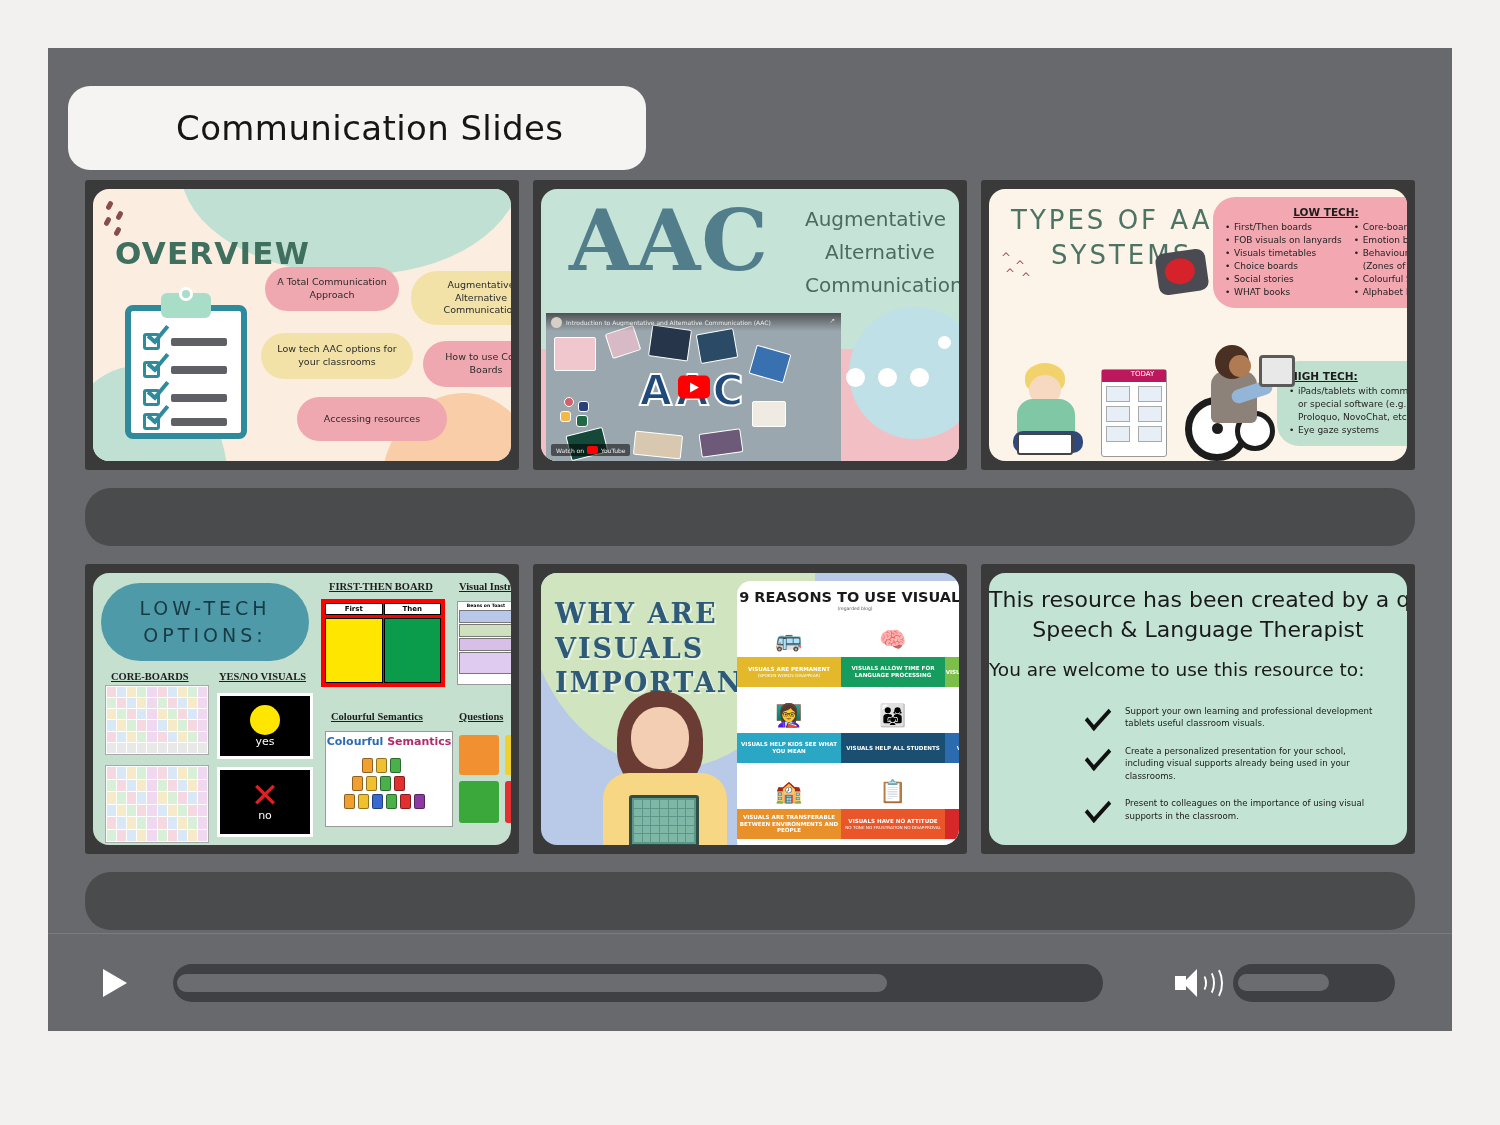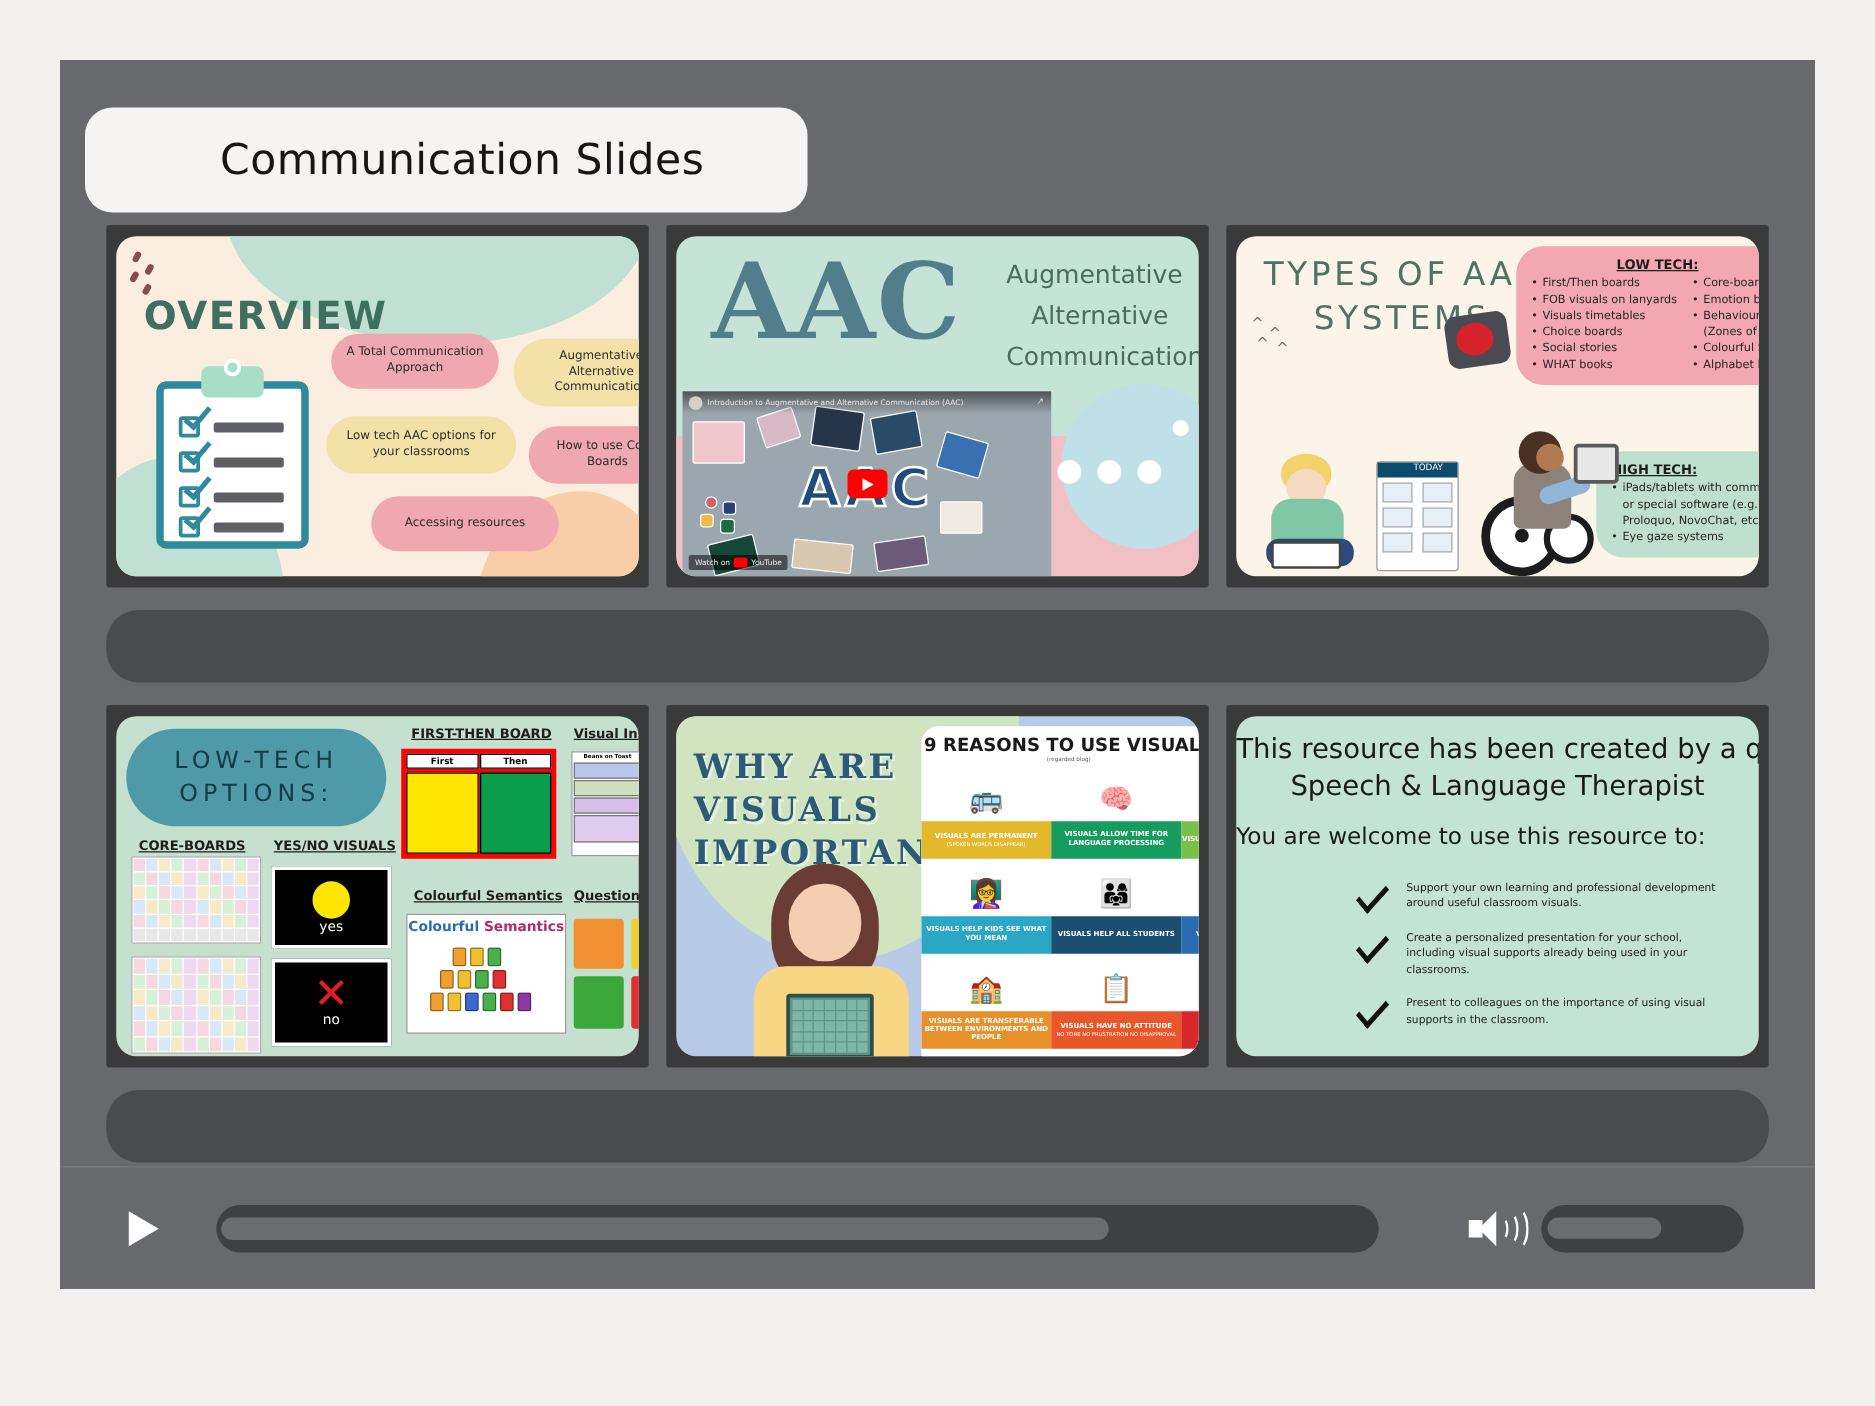--- a/index.html
+++ b/index.html
@@ -216,21 +216,21 @@
   }
   .s3 .k-hair { position: absolute; left: 22px; top: 4px; width: 40px; height: 30px; background: #f2d36b; border-radius: 50% 50% 40% 40%; }
   .s3 .k-face { position: absolute; left: 26px; top: 16px; width: 32px; height: 30px; background: #f6d9c0; border-radius: 50%; }
   .s3 .k-body { position: absolute; left: 14px; top: 40px; width: 58px; height: 40px; background: #7fc7a5; border-radius: 16px 16px 8px 8px; }
   .s3 .k-legs { position: absolute; left: 10px; top: 72px; width: 70px; height: 22px; background: #2f4a7a; border-radius: 10px; }
   .s3 .k-book { position: absolute; left: 14px; top: 74px; width: 56px; height: 22px; background: #fff; border: 2px solid #444; border-radius: 3px; }
   .s3 .today {
     position: absolute; left: 112px; bottom: 4px; width: 66px; height: 88px;
     background: #fff; border: 1px solid #999; border-radius: 3px;
   }
-  .s3 .today-hd { height: 12px; background: #0c4a6e; font-size: 7px; color: #fff; text-align: center; padding-left: 17px; }
+  .s3 .today-hd { height: 12px; background: #be185d; font-size: 7px; color: #fff; text-align: center; padding-left: 17px; }
   .s3 .today-cell { position: absolute; width: 24px; height: 16px; background: #e8eef5; border: 1px solid #aaa; }
   .s3 .wheel-kid { position: absolute; left: 196px; bottom: 0; width: 120px; height: 120px; }
   .s3 .w-wheel {
     position: absolute; width: 64px; height: 64px;
     border: 7px solid #1c1c1c; border-radius: 50%; background: #fff;
   }
   .s3 .w-hub { position: absolute; width: 11px; height: 11px; background: #1c1c1c; border-radius: 50%; }
   .s3 .w-seat { position: absolute; left: 26px; top: 30px; width: 46px; height: 52px; background: #8c8279; border-radius: 14px 14px 6px 6px; }
   .s3 .w-head { position: absolute; left: 30px; top: 4px; width: 34px; height: 34px; background: #4a2f23; border-radius: 50%; }
   .s3 .w-face { position: absolute; left: 44px; top: 14px; width: 22px; height: 22px; background: #b07a52; border-radius: 50%; }
@@ -240,21 +240,21 @@
   
   .s4 { background: #c6e0d0; }
   .s4 .lt-bubble {
     position: absolute; left: 8px; top: 10px; width: 208px; height: 78px;
     background: #4f9aa8; border-radius: 44px;
     display: flex; flex-direction: column; align-items: center; justify-content: center;
     color: #173a45; font-size: 19px; letter-spacing: 4px; line-height: 1.4;
   }
   .s4 .hd {
     position: absolute; font-size: 10.5px; font-weight: bold;
-    text-decoration: underline; color: #1d1d1d; white-space: nowrap;
+    text-decoration: underline; color: #1d1d1d; white-space: nowrap; font-family: Liberation Serif, serif;
   }
   .s4 .grid-img {
     position: absolute; background: #fff; border: 1px solid #aaa;
     display: grid; gap: 1px; padding: 1px;
     grid-template-columns: repeat(10, 1fr);
   }
   .s4 .cell { background: #cfe3c8; }
   .s4 .yn {
     position: absolute; background: #000; border: 3px solid #fff;
     display: flex; flex-direction: column; align-items: center; justify-content: center;
@@ -898,21 +898,21 @@
       <div class="slide-wrap">
         <div class="slide s6">
           <div class="c-head">
             <div>This resource has been created by a qualified</div>
             <div>Speech &amp; Language Therapist</div>
           </div>
           <div class="c-sub">You are welcome to use this resource to:</div>
           <div class="c-list">
             <div class="c-item">
               <span class="tick"></span>
-              <span class="c-text">Support your own learning and professional development around useful classroom visuals.</span>
+              <span class="c-text">Support your own learning and professional development tablets useful classroom visuals.</span>
             </div>
             <div class="c-item">
               <span class="tick"></span>
               <span class="c-text">Create a personalized presentation for your school, including visual supports already being used in your classrooms.</span>
             </div>
             <div class="c-item">
               <span class="tick"></span>
               <span class="c-text">Present to colleagues on the importance of using visual supports in the classroom.</span>
             </div>
           </div>

